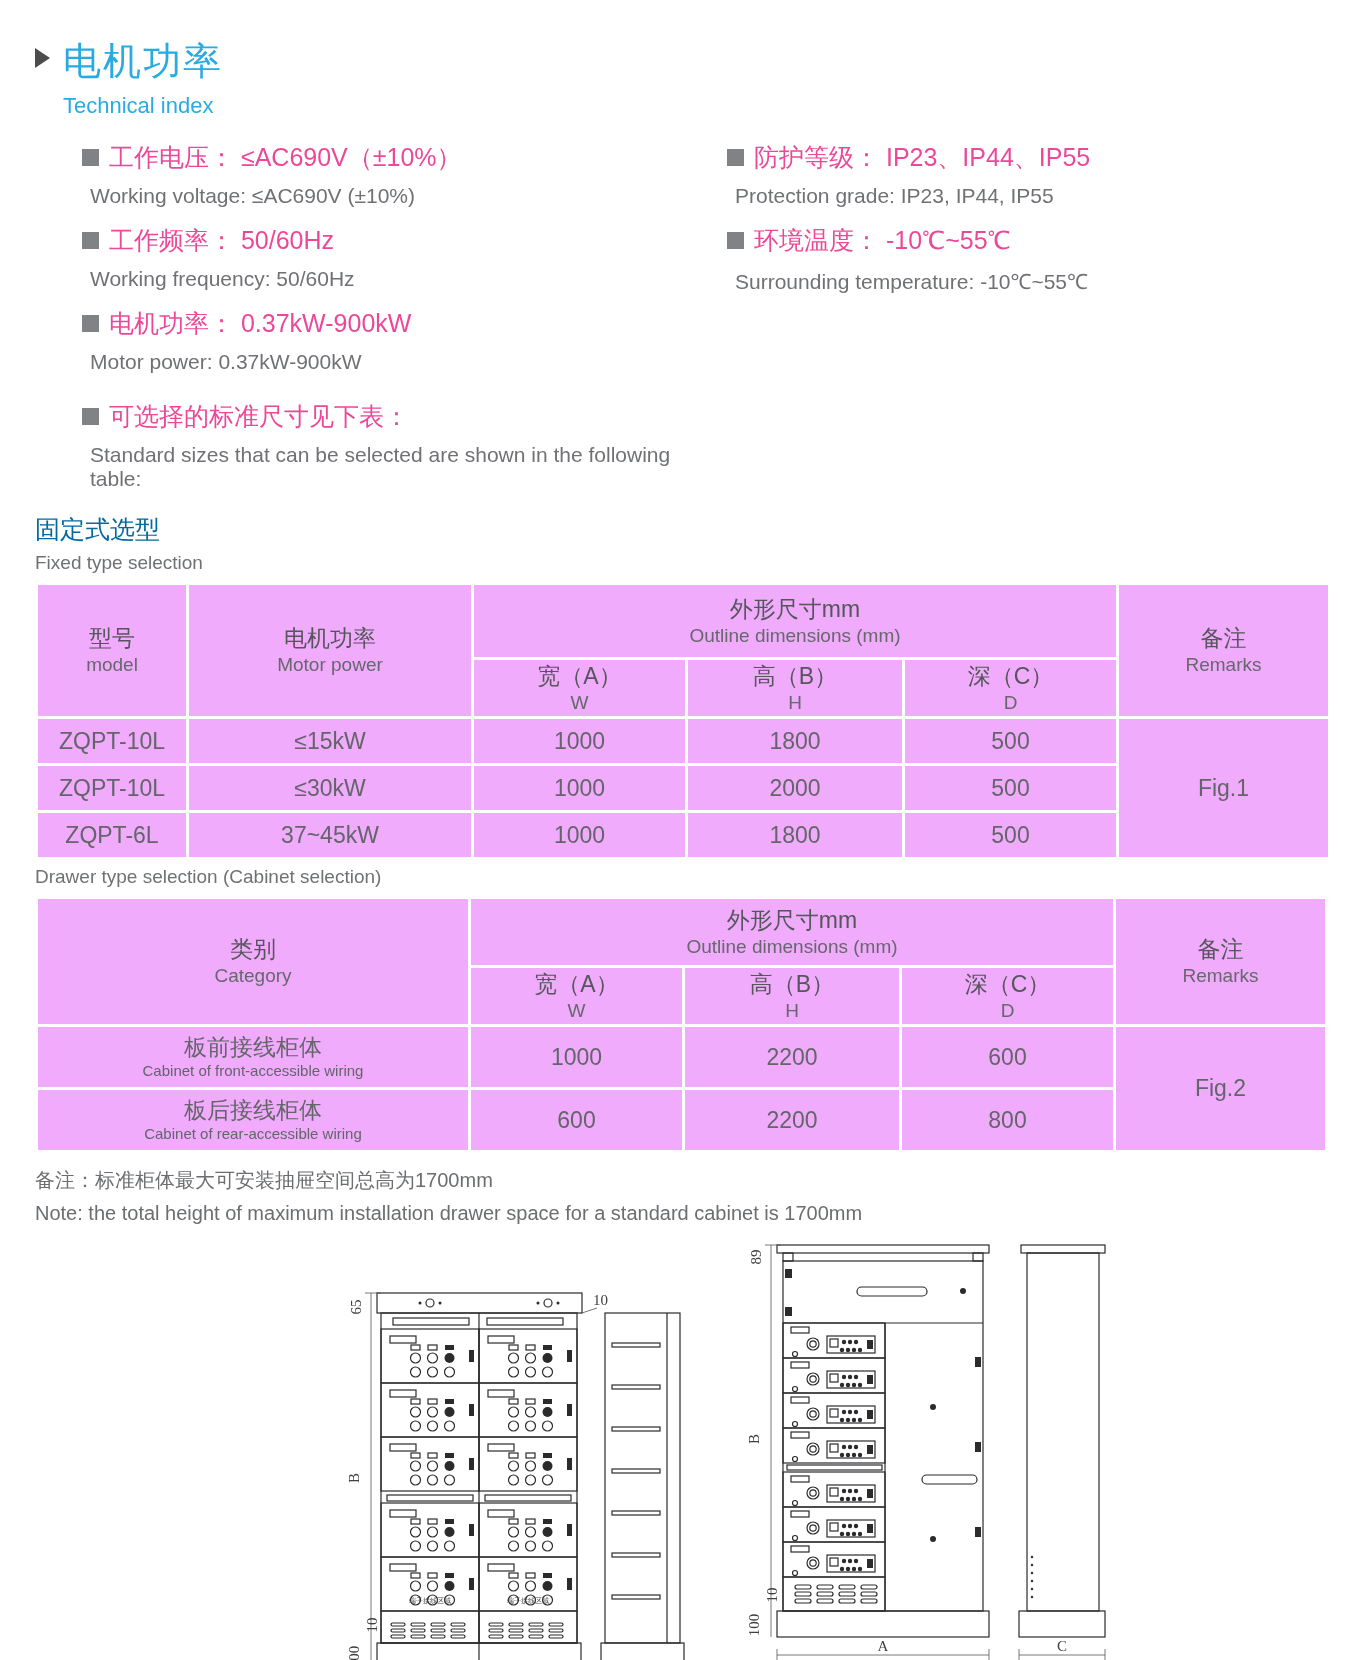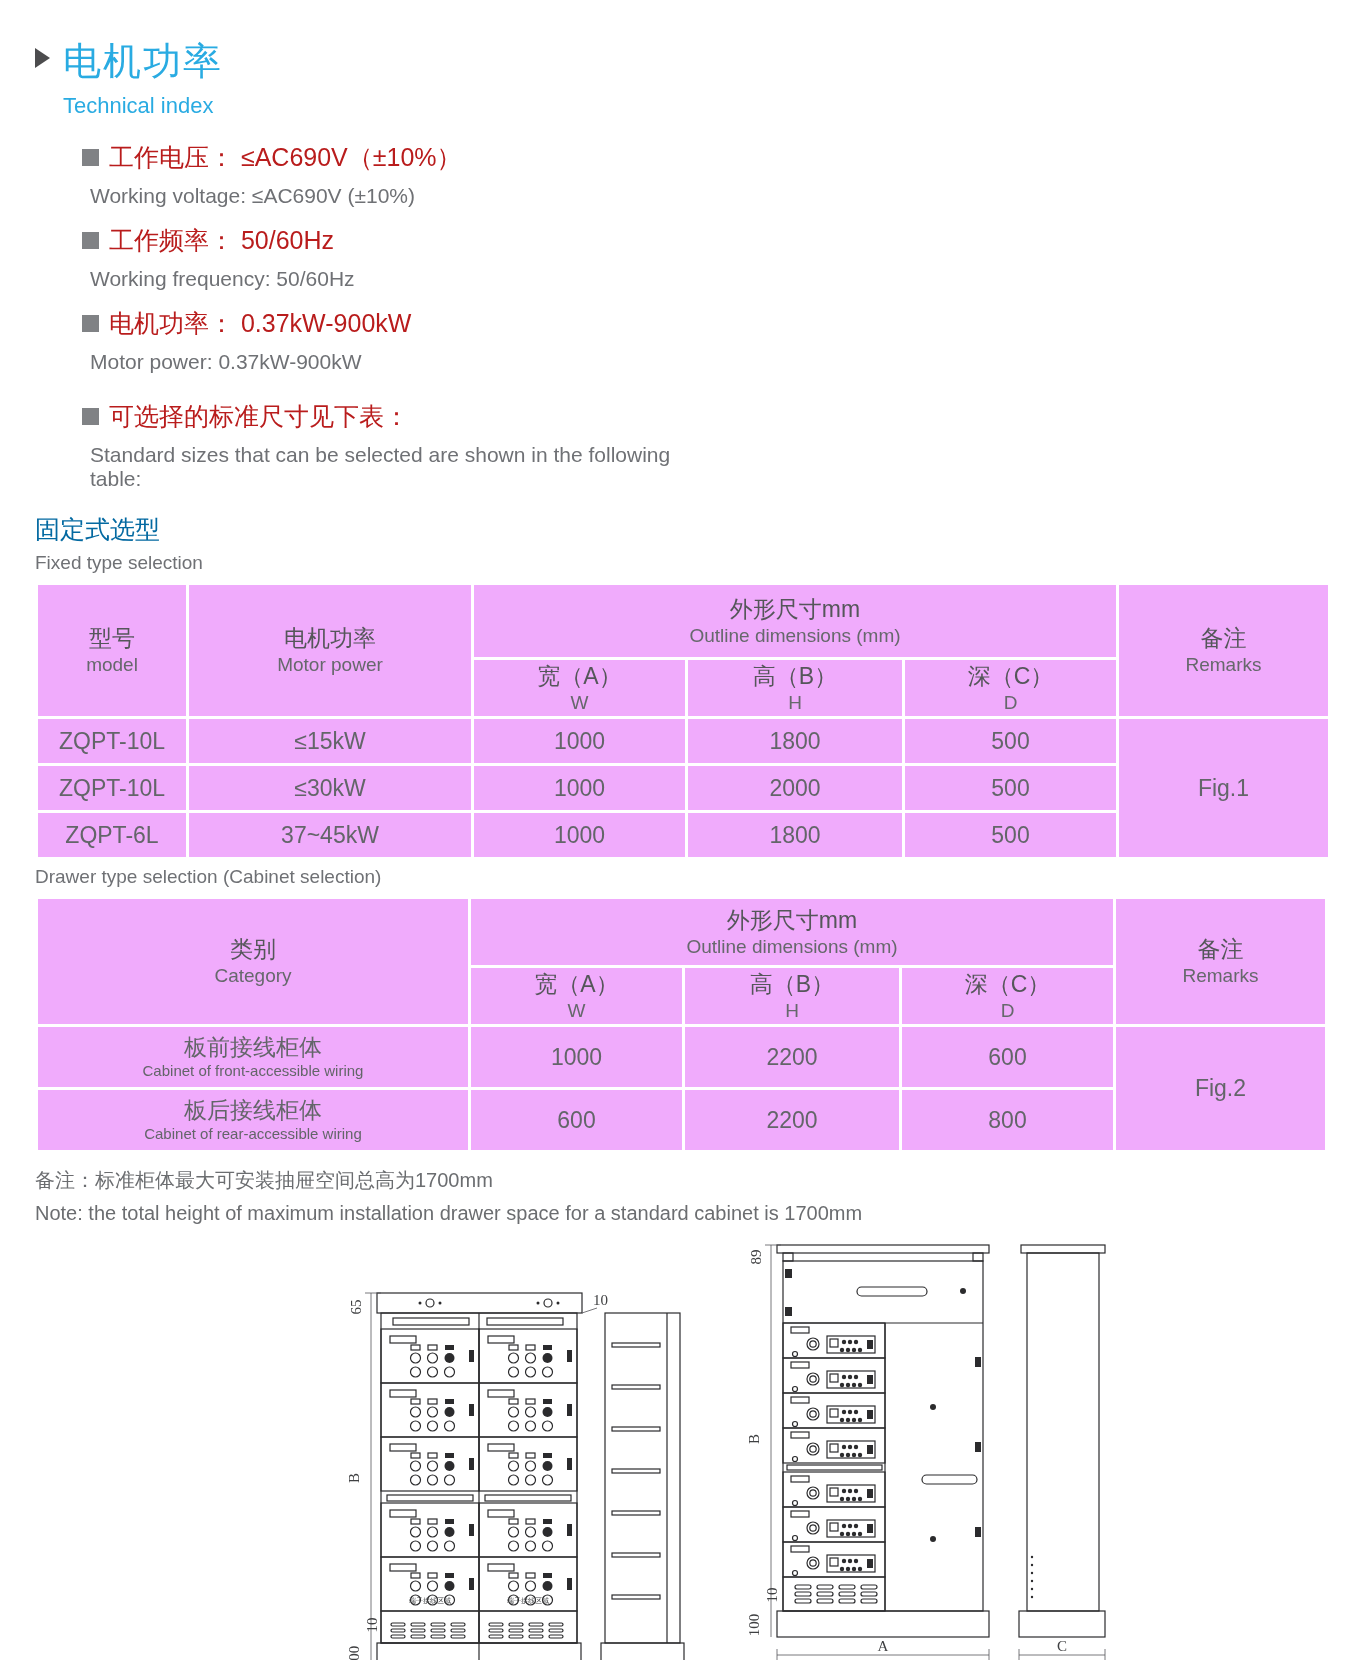--- a/index.html
+++ b/index.html
@@ -12,21 +12,21 @@
   .hdr-arrow { position:absolute; left:0; top:12px; width:0; height:0;
     border-left:15px solid #4c4c4e; border-top:10px solid transparent; border-bottom:10px solid transparent; }
   .hdr-title { font-size:38px; color:#29abe2; letter-spacing:2px; }
   .hdr-sub { font-size:22px; color:#29abe2; margin-top:6px; }
 
   
   .specs { display:flex; margin-top:22px; }
   .spec-col-left { width:645px; }
   .spec-col-right { flex:1; }
   .spec-item { margin:0 0 16px 28px; }
-  .spec-zh { display:flex; align-items:center; font-size:25px; color:#b91c1c;padding-left:19px; }
+  .spec-zh { display:flex; align-items:center; font-size:25px; color:#ec4899;padding-left:19px; }
   .bullet { width:17px; height:17px; background:#808285; margin-right:10px; flex:none; }
   .spec-en { font-size:21px; color:#6f7175; margin:10px 0 0 27px; }
   .spec-item.sizes { margin-top:26px; }
 
   
   .sec-zh { font-size:25px; color:#0369a1; margin-top:6px; }
   .sec-en { font-size:19px; color:#6f7175; margin-top:6px; margin-bottom:8px; }
 
   
   table.spec { width:1287px; border-collapse:separate; border-spacing:3px; table-layout:fixed; background:#fff; }
@@ -89,20 +89,36 @@
             <span>电机功率： 0.37kW-900kW</span>
           </div>
         <div class="spec-en">Motor power: 0.37kW-900kW</div>
       </div>
       <div class="spec-item sizes">
         <div class="spec-zh">
             <span class="bullet"></span>
             <span>可选择的标准尺寸见下表：</span>
           </div>
         <div class="spec-en">Standard sizes that can be selected are shown in the following table:</div>
+      </div>
+    </div>
+    <div class="spec-col-right">
+      <div class="spec-item">
+        <div class="spec-zh">
+            <span class="bullet"></span>
+            <span>防护等级： IP23、IP44、IP55</span>
+          </div>
+        <div class="spec-en">Protection grade: IP23, IP44, IP55</div>
+      </div>
+      <div class="spec-item">
+        <div class="spec-zh">
+            <span class="bullet"></span>
+            <span>环境温度： -10℃~55℃</span>
+          </div>
+        <div class="spec-en">Surrounding temperature: -10℃~55℃</div>
       </div>
     </div>
   </div>
 
   <div class="sec-zh">固定式选型</div>
   <div class="sec-en">Fixed type selection</div>
 
   <table class="spec t1">
     <colgroup>
       <col style="width:148px">

